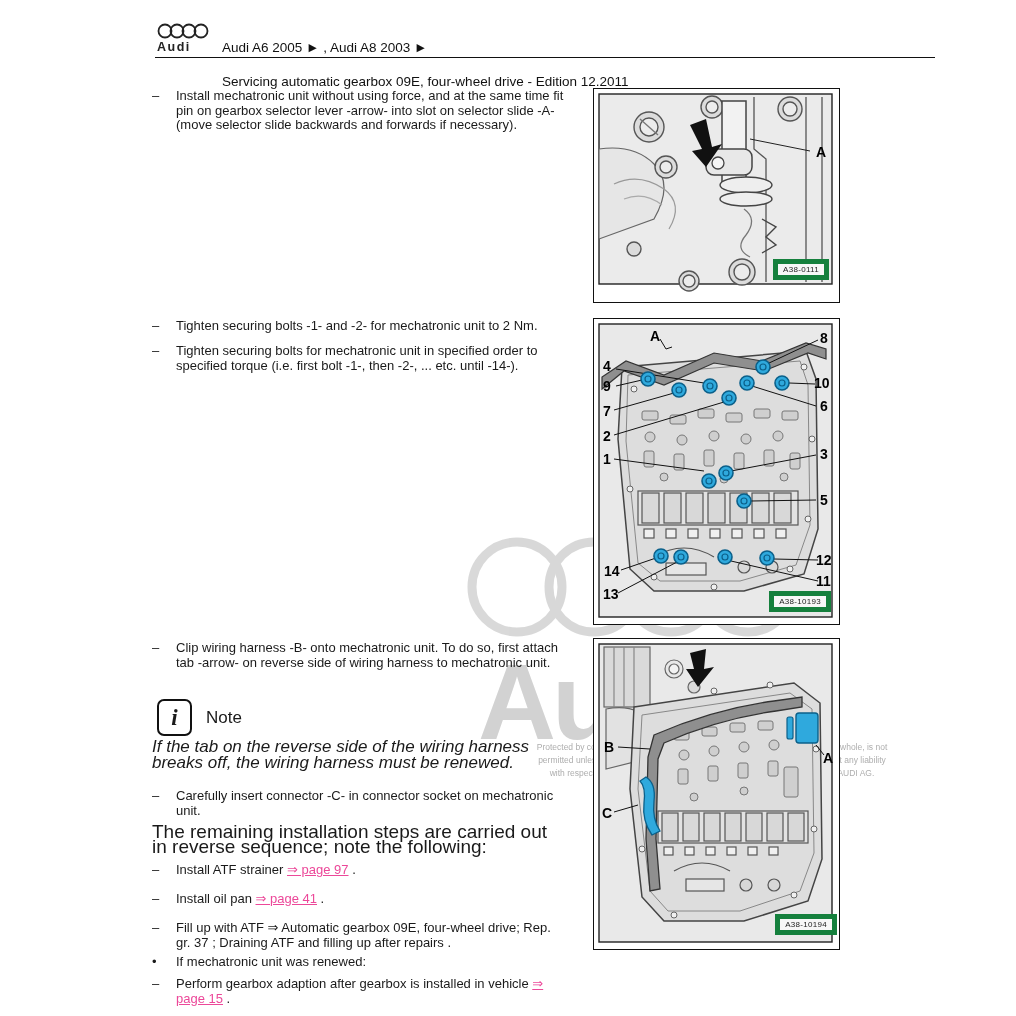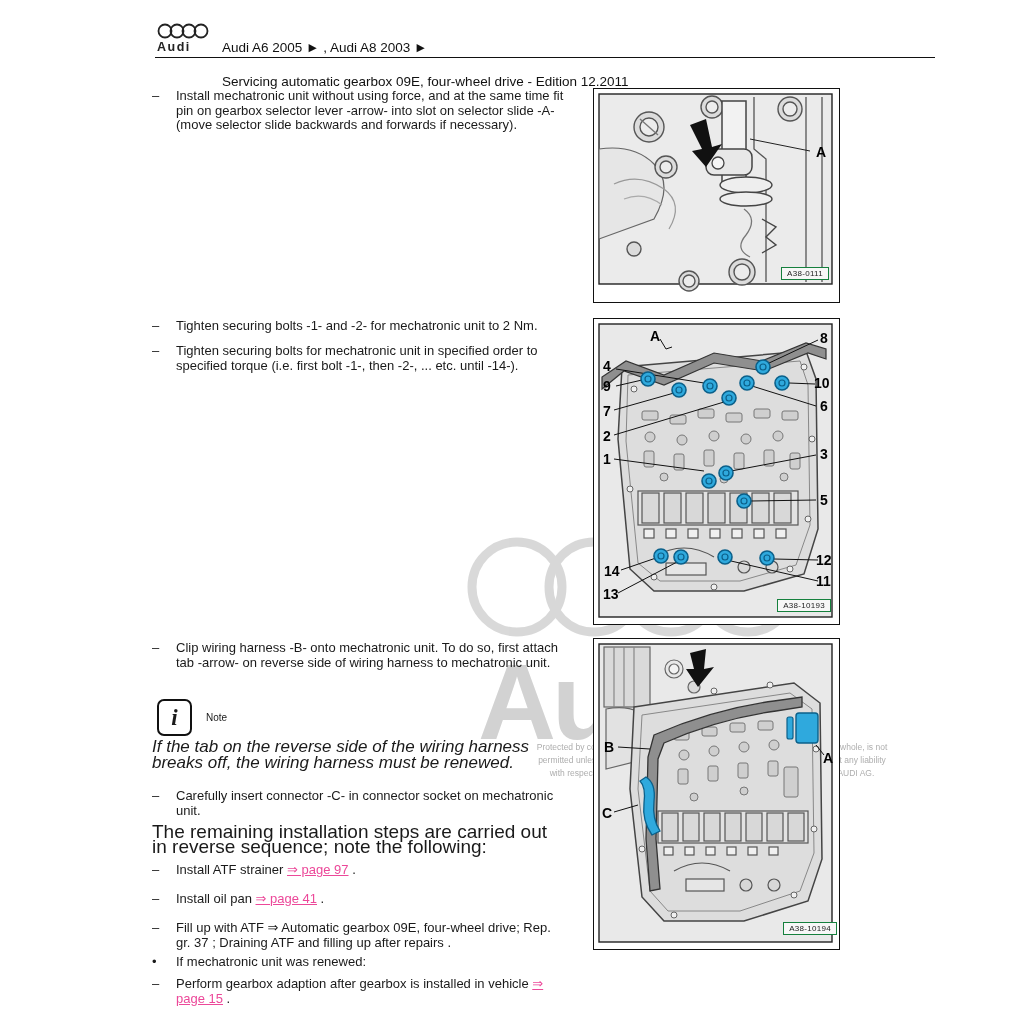--- a/index.html
+++ b/index.html
@@ -27,29 +27,29 @@
   .col-left{position:absolute;left:152px;top:0;width:414px;z-index:2;}
   .step{position:absolute;display:flex;font-size:13px;line-height:14.6px;width:414px;}
   .dash{width:24px;flex:0 0 24px;}
   .step-text{flex:1;}
   .para{position:absolute;font-size:19px;line-height:14.6px;width:414px;}
   .page-link{color:#ec4899;text-decoration:underline;cursor:pointer;}
   .note-row{position:absolute;display:flex;align-items:center;}
   .note-icon{width:31px;height:33px;border:2px solid #111;border-radius:7px;
     display:flex;align-items:center;justify-content:center;
     font-family:"Liberation Serif","DejaVu Serif",serif;font-style:italic;font-weight:bold;font-size:23px;}
-  .note-label{margin-left:14px;font-size:10px;}
+  .note-label{margin-left:14px;font-size:17px;}
   .note-text{position:absolute;font-size:17px;line-height:16px;font-style:italic;width:420px;}
 
   
   .figure{position:absolute;left:593px;width:247px;background:#ffffff;border:1.8px solid #111;
     box-sizing:border-box;z-index:2;}
   .figure svg{display:block;}
   .callout{position:absolute;font-size:14px;font-weight:bold;color:#000;z-index:4;line-height:1;}
-  .refbox{position:absolute;border:1px solid #15803d;background:#f7f7f7;font-size:8px;
+  .refbox{position:absolute;border:5px solid #15803d;background:#f7f7f7;font-size:8px;
     padding:1px 5px;color:#222;z-index:4;letter-spacing:0.3px;}
 </style>
 </head>
 <body>
 
 <div class="wm-rings">
   <svg width="400" height="110" viewBox="0 0 400 110">
     <g fill="none" stroke="#cccccc" stroke-width="9" opacity="0.75">
       <circle cx="55" cy="55" r="45"></circle>
         <circle cx="132" cy="55" r="45"></circle>

